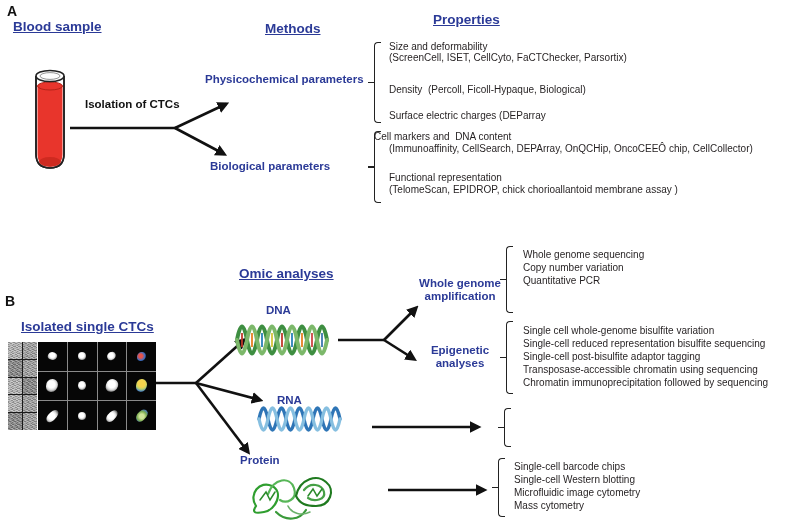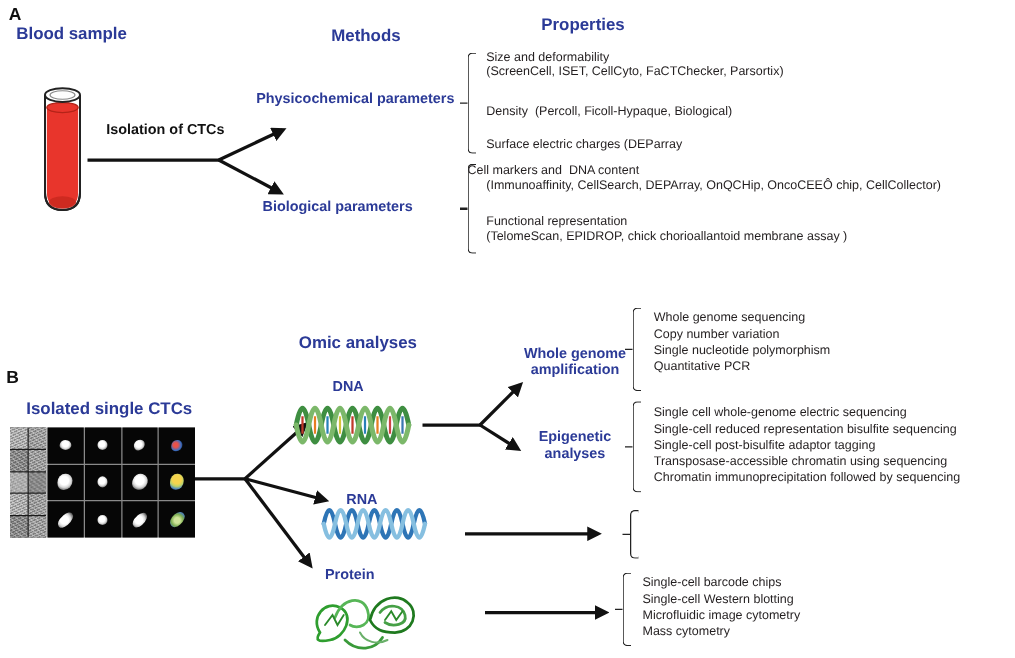--- a/index.html
+++ b/index.html
@@ -4,21 +4,21 @@
 <style>
   :root{
     --blue:#2b3a97;
     --ink:#231f20;
   }
   html,body{margin:0;padding:0;background:#ffffff;}
   .canvas{
     position:relative;width:812px;height:526px;background:#ffffff;
     font-family:"Liberation Sans",sans-serif;overflow:hidden;color:var(--ink);
   }
-  .h1{position:absolute;font-weight:bold;font-size:13.5px;color:var(--blue);white-space:pre;}
+  .h1{position:absolute;font-weight:bold;font-size:13.5px;color:var(--blue);white-space:pre;text-decoration:underline;}
   .h2{position:absolute;font-weight:bold;font-size:11.5px;color:var(--blue);white-space:pre;}
   .h2c{text-align:center;line-height:13px;white-space:normal;}
   .panel-letter{position:absolute;font-weight:bold;font-size:14px;color:#111;}
   .black-label{position:absolute;font-weight:bold;font-size:11.5px;color:#111;white-space:pre;}
   .li{position:absolute;font-size:10px;color:var(--ink);white-space:pre;}
   .list{position:absolute;font-size:10px;color:var(--ink);}
   .list div{height:13px;line-height:13px;white-space:pre;}
   .bracket{
     position:absolute;width:7px;
     border:1.6px solid #222;border-right:none;
@@ -198,27 +198,26 @@
     <path d="M50,42 L80,61" stroke="#111" stroke-width="2.6" fill="none" marker-end="url(#ahC)"></path>
   </svg>
 
   <div class="h2 h2c" style="left:418px;top:344px;width:84px">Epigenetic analyses</div>
   <div class="h2 h2c" style="left:414px;top:277px;width:92px">Whole genome amplification</div>
 
   <div class="bracket" style="left:506px;top:246px;height:67px"></div>
   <div class="list" style="left:523px;top:248px">
     <div>Whole genome sequencing</div>
     <div>Copy number variation</div>
-    <div>Single nucleotide polymorphism</div>
     <div>Quantitative PCR</div>
   </div>
 
   <div class="bracket" style="left:506px;top:321px;height:73px"></div>
   <div class="list" style="left:523px;top:324px">
-    <div>Single cell whole-genome electric sequencing</div>
+    <div>Single cell whole-genome bisulfite variation</div>
     <div>Single-cell reduced representation bisulfite sequencing</div>
     <div>Single-cell post-bisulfite adaptor tagging</div>
     <div>Transposase-accessible chromatin using sequencing</div>
     <div>Chromatin immunoprecipitation followed by sequencing</div>
   </div>
 
   <div class="h2" style="left:277px;top:394px">RNA</div>
   <svg style="left:257px;top:405px" width="88" height="28" viewBox="0 0 88 28">
     <g stroke-width="1.5">
       <path d="M11,9 V19" stroke="#cc5555"></path>
@@ -232,21 +231,21 @@
   <svg style="left:368px;top:418px" width="118" height="18" viewBox="0 0 118 18">
     <defs>
         <marker id="ahD" viewBox="0 0 10 10" refX="7" refY="5" markerWidth="4.5" markerHeight="4.5" orient="auto">
           <path d="M0,0 L10,5 L0,10 z" fill="#111"></path>
         </marker>
       </defs>
     <path d="M4,9 H110" stroke="#111" stroke-width="2.6" fill="none" marker-end="url(#ahD)"></path>
   </svg>
   <div class="bracket" style="left:504px;top:408px;height:39px"></div>
 
-  <div class="h2" style="left:260px;top:454px">Protein</div>
+  <div class="h2" style="left:240px;top:454px">Protein</div>
   <svg style="left:246px;top:466px" width="96" height="60" viewBox="0 0 96 60">
     <g fill="none" stroke-linecap="round" stroke-width="2.2">
       <path d="M10,40 C2,28 14,14 26,20 C38,26 30,44 18,46 C8,48 6,46 10,40" stroke="#2f9e2f"></path>
       <path d="M22,28 C28,12 44,10 48,22 C52,34 40,38 34,34" stroke="#57b657"></path>
       <path d="M50,30 C54,12 72,8 80,16 C90,24 84,40 70,40 C60,40 54,38 50,30" stroke="#1f7a1f"></path>
       <path d="M58,24 C64,16 76,18 78,26 C80,34 68,36 62,32" stroke="#46a046"></path>
       <path d="M30,46 C40,56 54,54 60,44" stroke="#3a9a3a"></path>
       <path d="M14,34 l6,-8 l4,8 l5,-8" stroke="#2a8a2a" stroke-width="1.5"></path>
       <path d="M62,30 l5,-7 l4,7 l5,-7" stroke="#2a8a2a" stroke-width="1.5"></path>
       <path d="M42,40 C46,48 56,50 64,46" stroke="#6ab06a" stroke-width="1.6"></path>

